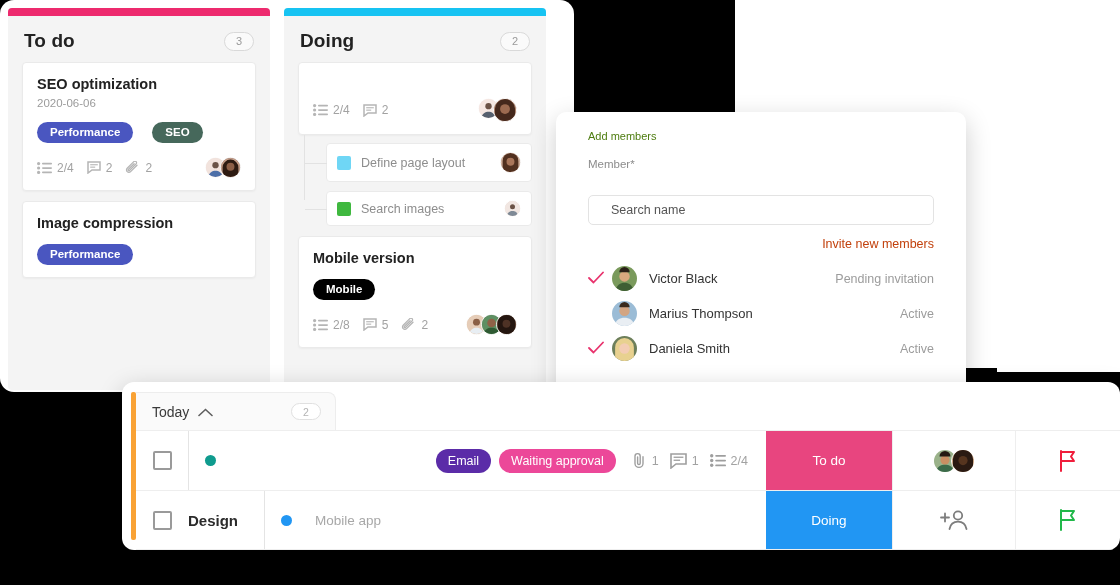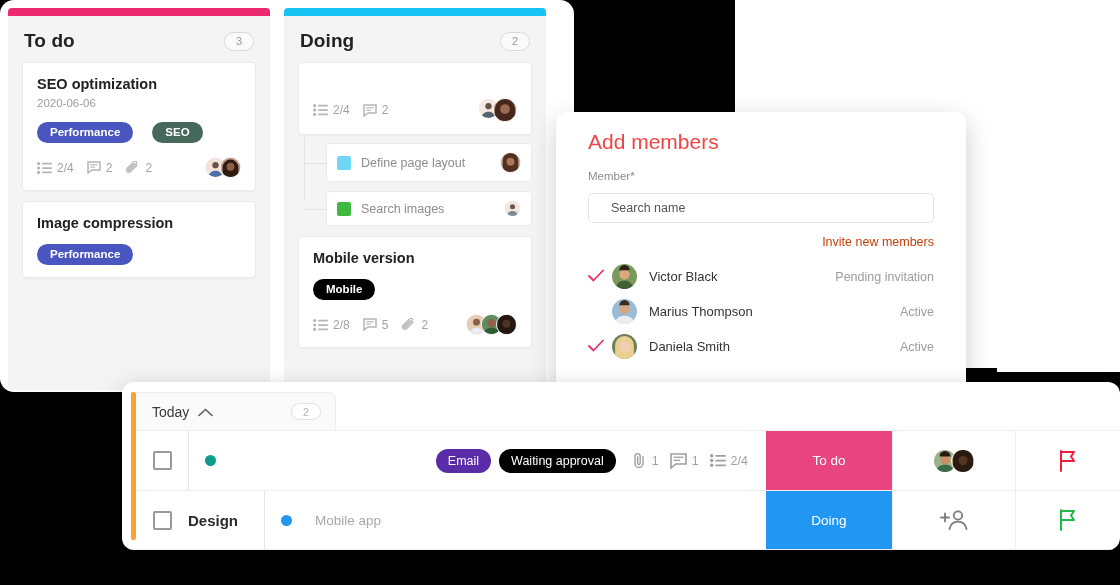--- a/index.html
+++ b/index.html
@@ -103,24 +103,24 @@
   .sq { width: 14px; height: 14px; border-radius: 2px; flex: none; }
   .subtask-label { font-size: 12.5px; color: #8d8d8d; flex: 1; }
 
   
   .members-panel {
     position: absolute; left: 556px; top: 112px; width: 410px; height: 292px;
     background: #ffffff; border-radius: 10px;
     box-shadow: 0 8px 26px rgba(0,0,0,0.20);
     padding: 18px 32px 18px 32px;
   }
-  .mp-title { font-size: 21px; color: #ef4444; font-weight: 400; }
+  .mp-title { font-size: 11px; color: #4d7c0f; font-weight: 400; }
   .mp-label { font-size: 11.5px; color: #8c8c8c; margin-top: 16px; }
   .mp-input {
-    margin-top: 11px; height: 30px; width: 100%;
+    margin-top: 25px; height: 30px; width: 100%;
     border: 1px solid #e3e3e3; border-radius: 5px;
     display: flex; align-items: center; padding-left: 22px;
     font-size: 12.5px; color: #555; background: #fff;
   }
   .mp-invite {
     text-align: right; color: #c2410c; font-size: 12.5px;
     margin-top: 12px; cursor: pointer;
   }
   .mp-list { margin-top: 10px; }
   .mp-row { display: flex; align-items: center; height: 35px; }
@@ -506,21 +506,21 @@
       <div class="row">
         <div class="cell c-check">
             <span class="chk"></span>
           </div>
         <div class="cell c-proj">
           <span class="dot" style="background:#0F9B8E"></span>
           <span></span>
         </div>
         <div class="cell c-tags">
           <span class="pill" style="background:#5B2CA8">Email</span>
-          <span class="pill" style="background:#000000">Waiting approval</span>
+          <span class="pill" style="background:#ec4899">Waiting approval</span>
         </div>
         <div class="cell c-meta">
           <span class="meta-item">
             <span class="ico">
                 <svg width="15" height="17" viewBox="0 0 15 17">
                   <path d="M11 4.8v6.6a4 4 0 0 1-8 0V4.2a2.6 2.6 0 0 1 5.2 0v7a1.3 1.3 0 0 1-2.6 0V5" fill="none" stroke="#9e9e9e" stroke-width="1.4" stroke-linecap="round"></path>
                 </svg>
               </span>
             <span>1</span>
           </span>

